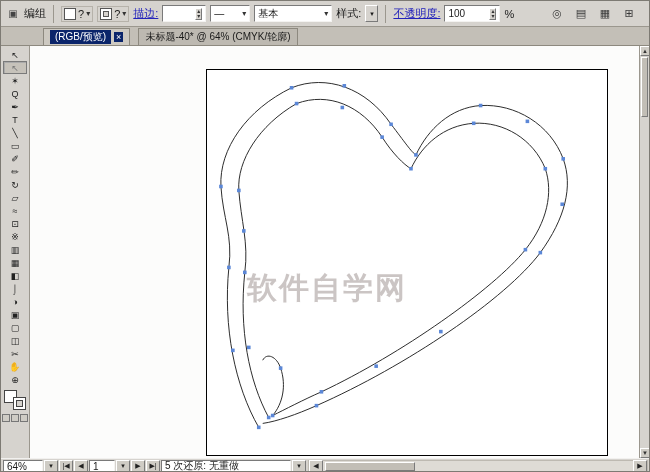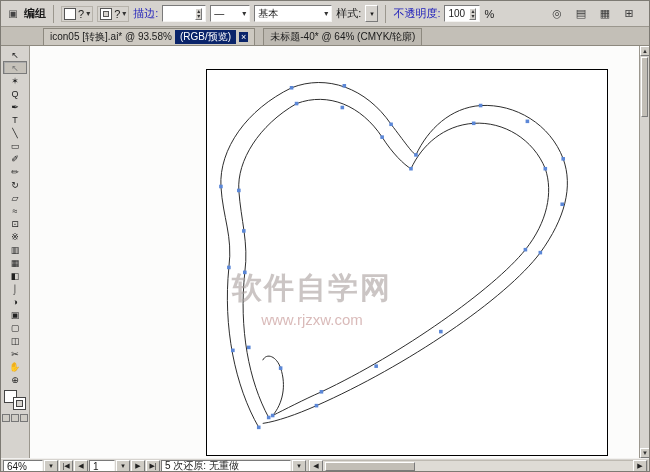--- a/index.html
+++ b/index.html
@@ -2,27 +2,27 @@
 <html><head>
 <meta charset="utf-8">
 <style>
   *{box-sizing:border-box;margin:0;padding:0}
   html,body{background:#888}
   body{font-family:"Liberation Sans","DejaVu Sans",sans-serif}
   .app{width:650px;height:472px;background:#d6d3ce;position:relative;font-size:11px;color:#1a1a1a;overflow:hidden;border:1px solid #7d7a73}
   
   .control-bar{height:26px;display:flex;align-items:center;gap:4px;padding:0 5px;background:#d6d3ce;border-bottom:1px solid #9b978e}
   .mini-icon{width:14px;height:14px;display:inline-flex;align-items:center;justify-content:center;font-size:10px;color:#444}
-  .ctx-label{font-weight:bold}
+  .ctx-label{font-weight:normal}
   .sep{width:1px;height:18px;background:#9b978e;margin:0 3px}
   .swatch-ctl{display:flex;align-items:center;gap:2px;border:1px solid #b6b2aa;padding:1px 2px;background:#d6d3ce;cursor:default}
   .swatch{width:12px;height:12px;border:1px solid #555;background:#fff;display:inline-block}
   .swatch.hollow{background:#d6d3ce;box-shadow:inset 0 0 0 2px #fff,inset 0 0 0 3px #555}
   .dd{font-size:8px;color:#333}
-  .link{color:#2323bb;cursor:pointer}
+  .link{color:#2323bb;text-decoration:underline;cursor:pointer}
   .combo{background:#fff;border:1px solid;border-color:#7a7a7a #f4f3f1 #f4f3f1 #7a7a7a;height:17px;display:flex;align-items:center;padding:0 3px;gap:3px;min-width:30px}
   .combo .val{flex:1;font-size:10px;white-space:nowrap}
   .spin{display:flex;flex-direction:column;font-size:6px;line-height:5px;color:#333;background:#d6d3ce;border:1px solid #fff;border-right-color:#7a7a7a;border-bottom-color:#7a7a7a;padding:0 1px}
   .ddbtn{width:13px;height:17px;background:#d6d3ce;border:1px solid #fff;border-right-color:#7a7a7a;border-bottom-color:#7a7a7a;font-size:7px;display:flex;align-items:center;justify-content:center}
   .cb-icon{width:18px;height:18px;border:1px solid transparent;display:flex;align-items:center;justify-content:center;font-size:11px;color:#3a3a3a}
   .cb-right{margin-left:auto;display:flex;gap:6px;padding-right:6px}
   
   .tab-bar{height:19px;background:#c3bfb7;display:flex;align-items:flex-end;padding-left:42px;border-bottom:1px solid #8d897f}
   .tab{display:flex;align-items:center;gap:3px;height:17px;padding:0 6px;font-size:10px;border:1px solid #8d897f;border-bottom:none;margin-right:8px;white-space:nowrap}
   .tab1{background:#cdc9c1}
@@ -37,21 +37,21 @@
   .tool.pressed{border:1px solid #7a7a7a;background:#c6c2ba;box-shadow:inset 1px 1px 0 #aaa}
   .swatch-area{margin-top:3px;position:relative;width:24px;height:22px}
   .fill-sq{position:absolute;left:1px;top:1px;width:13px;height:13px;background:#fff;border:1px solid #444}
   .stroke-sq{position:absolute;right:1px;bottom:1px;width:13px;height:13px;background:#d6d3ce;border:1px solid #444;box-shadow:inset 0 0 0 2px #fff,inset 0 0 0 3px #444}
   .mode-row{display:flex;gap:1px;margin-top:3px}
   .mode-btn{width:8px;height:8px;border:1px solid #777;background:#cfccc5;font-size:5px;display:flex;align-items:center;justify-content:center}
   
   .canvas-area{flex:1;background:#fcfcfb;position:relative;overflow:hidden}
   .artboard{position:absolute;left:176px;top:23px;width:402px;height:387px;background:#fff;border:1px solid #000}
   .artboard svg{position:absolute;left:0;top:0;width:100%;height:100%}
-  .watermark{position:absolute;left:10px;top:198px;width:190px;text-align:center;pointer-events:none}
+  .watermark{position:absolute;left:10px;top:198px;width:190px;text-align:right;pointer-events:none}
   .wm-title{font-size:30px;letter-spacing:2px;color:rgba(168,158,156,.6);font-weight:bold}
   .wm-url{font-size:15px;color:rgba(186,130,128,.55);margin-top:2px}
   .vscroll{width:10px;background:#d6d3ce;border-left:1px solid #9b978e;display:flex;flex-direction:column}
   .scroll-arrow{height:10px;font-size:6px;display:flex;align-items:center;justify-content:center;color:#333;background:#cfccc5;border:1px solid #fff;border-right:none;border-bottom-color:#7a7a7a}
   .vthumb{height:60px;margin:1px;background:#c2beb6;border:1px solid #fff;border-right-color:#7a7a7a;border-bottom-color:#7a7a7a}
   .vspace{flex:1}
   
   .status-bar{height:15px;display:flex;align-items:center;background:#d6d3ce;border-top:1px solid #f2f1ef;font-size:10px;gap:1px;padding-left:2px}
   .sunken{background:#fff;border:1px solid;border-color:#7a7a7a #f4f3f1 #f4f3f1 #7a7a7a;height:13px;display:flex;align-items:center;padding:0 3px;white-space:nowrap}
   .sbtn{height:13px;min-width:14px;background:#cfccc5;border:1px solid #fff;border-right-color:#7a7a7a;border-bottom-color:#7a7a7a;font-size:7px;display:flex;align-items:center;justify-content:center;color:#222}
@@ -99,40 +99,39 @@
       <span class="val">基本</span>
       <span class="dd">▾</span>
     </span>
 
     <span>样式:</span>
     <span class="ddbtn">▾</span>
 
     <span class="sep"></span>
 
     <span class="link">不透明度:</span>
-    <span class="combo" style="width:36px">
+    <span class="combo" style="width:56px">
       <span class="val">100</span>
       <span class="spin">
           <span>▴</span>
           <span>▾</span>
         </span>
     </span>
     <span>%</span>
 
     <span class="cb-right" id="cb-icons">
         <span class="cb-icon">◎</span>
         <span class="cb-icon">▤</span>
         <span class="cb-icon">▦</span>
         <span class="cb-icon">⊞</span>
       </span>
   </div>
 
   <div class="tab-bar">
     <div class="tab tab1">
-      <span>icon05 [转换].ai* @ 93.58% </span>
       <span class="hl">(RGB/预览)</span>
       <span class="close">×</span>
     </div>
     <div class="tab tab2">
       <span>未标题-40* @ 64% (CMYK/轮廓)</span>
     </div>
   </div>
 
   <div class="main">
 
@@ -209,21 +208,20 @@
             <rect x="203.2" y="98.2" width="3.6" height="3.6" fill="#5b87d7"></rect>
             <rect x="266.2" y="52.2" width="3.6" height="3.6" fill="#5b87d7"></rect>
             <rect x="338.2" y="98.2" width="3.6" height="3.6" fill="#5b87d7"></rect>
             <rect x="318.2" y="180.2" width="3.6" height="3.6" fill="#5b87d7"></rect>
             <rect x="113.2" y="324.2" width="3.6" height="3.6" fill="#5b87d7"></rect>
             <rect x="64.2" y="348.2" width="3.6" height="3.6" fill="#5b87d7"></rect>
             <rect x="72.2" y="300.2" width="3.6" height="3.6" fill="#5b87d7"></rect>
           </svg>
         <div class="watermark">
           <div class="wm-title">软件自学网</div>
-          <div class="wm-url">www.rjzxw.com</div>
         </div>
       </div>
     </div>
 
     <div class="vscroll">
       <span class="scroll-arrow">▲</span>
       <span class="vthumb"></span>
       <span class="vspace"></span>
       <span class="scroll-arrow">▼</span>
     </div>

